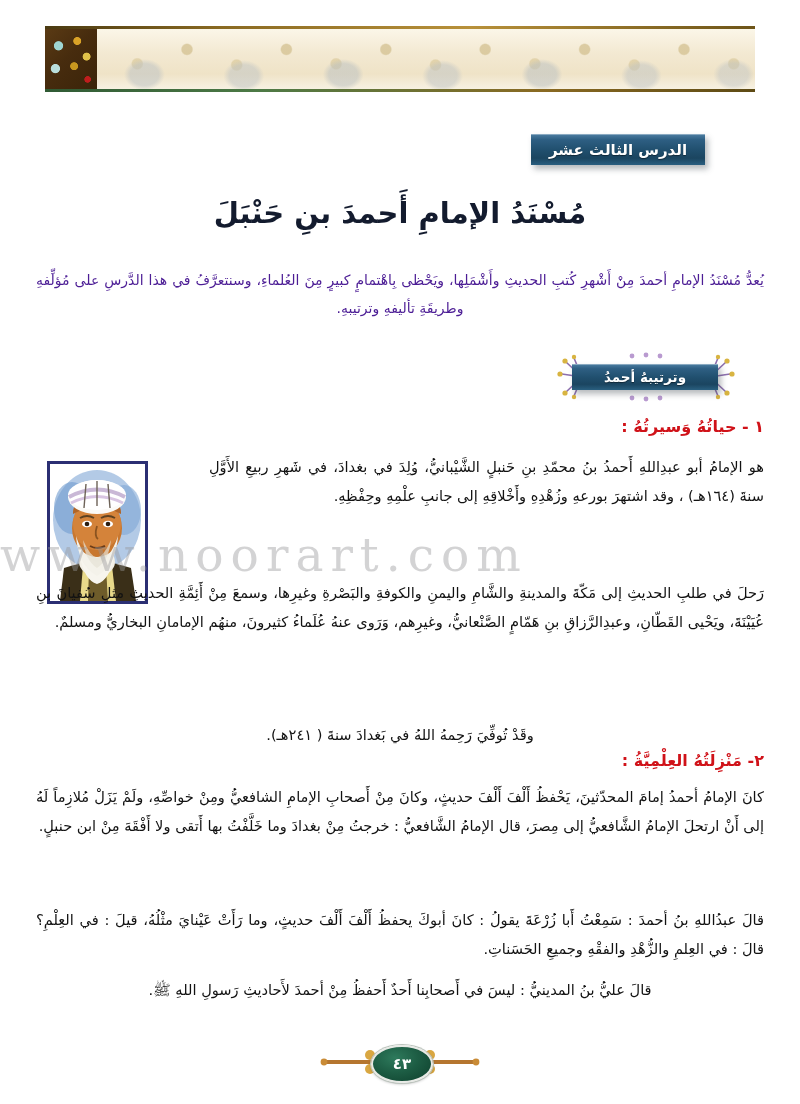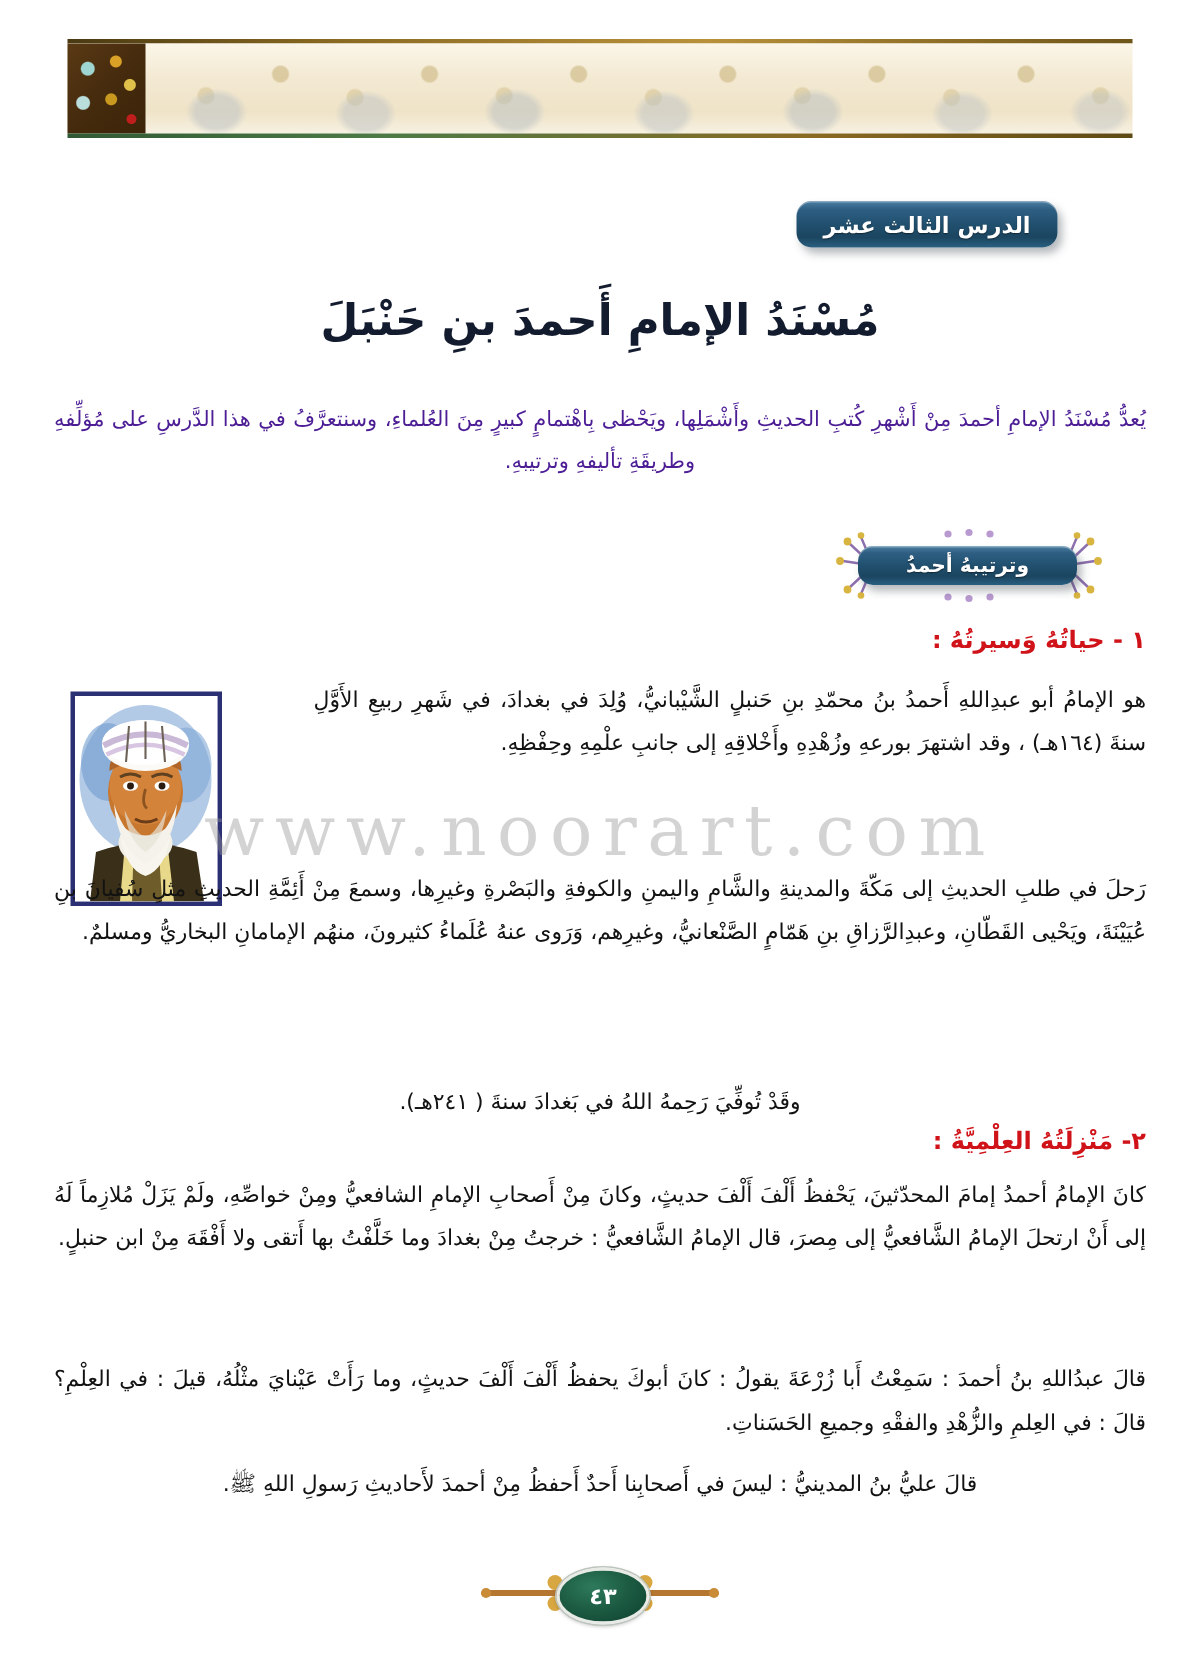--- a/index.html
+++ b/index.html
@@ -72,21 +72,21 @@
       radial-gradient(circle 7px at 20% 66%, #b9dedc 0 60%, rgba(185,222,220,0) 72%),
       radial-gradient(circle 6px at 56% 62%, #c9981f 0 60%, rgba(201,152,31,0) 72%),
       radial-gradient(circle 5px at 82% 84%, #c01d1d 0 60%, rgba(192,29,29,0) 72%),
       radial-gradient(circle 6px at 80% 46%, #e0c24a 0 60%, rgba(224,194,74,0) 72%),
       linear-gradient(135deg,#5a3a14 0%, #472c0e 45%, #3b2409 100%);
   }
 
   
   .badge {
     position: absolute;
-    border-radius: 10px;
+    border-radius: 0;
     background: linear-gradient(180deg, #4d7fa3 0%, #2e5f83 18%, #21506f 50%, #1b4560 78%, #2a5f80 100%);
     box-shadow: 3px 4px 6px rgba(60,70,80,0.38), inset 0 1px 0 rgba(255,255,255,0.35);
     color: #ffffff;
     display: flex;
     align-items: center;
     justify-content: center;
     font-weight: bold;
     letter-spacing: 0;
     text-shadow: 0 1px 1px rgba(0,0,0,0.45);
   }
@@ -198,21 +198,20 @@
     color: #ffffff;
     font-size: 15px;
     font-weight: bold;
   }
 
   
   .watermark {
     position: absolute;
     left: 0; right: 0;
     top: 527px;
-    text-align: center;
     font-family: "DejaVu Serif", "Liberation Serif", serif;
     font-size: 47px;
     letter-spacing: 7px;
     color: rgba(150,150,152,0.42);
     direction: ltr;
     pointer-events: none;
     white-space: nowrap;
   }
 </style>
 </head>

